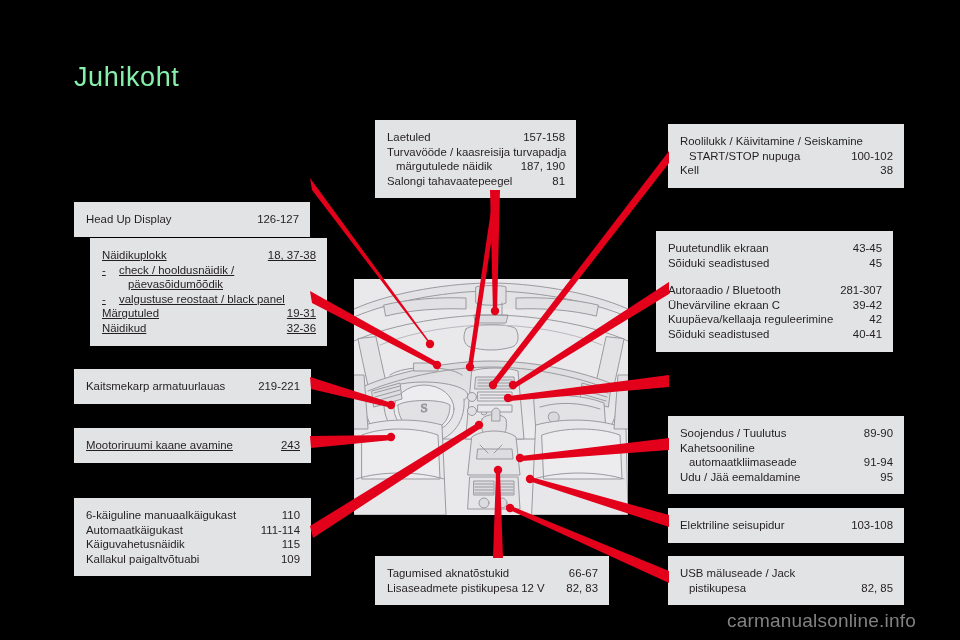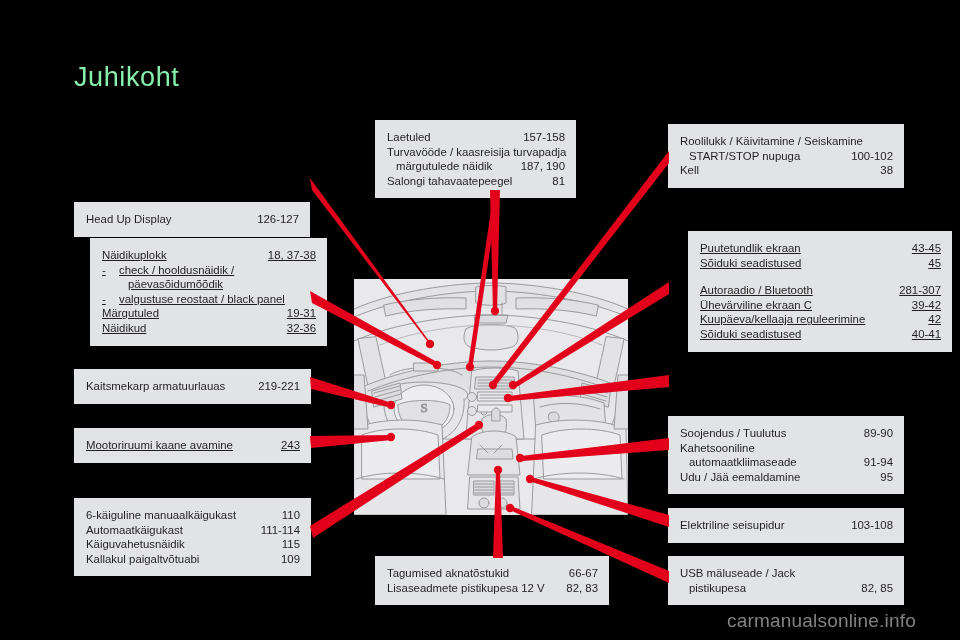--- a/index.html
+++ b/index.html
@@ -319,21 +319,21 @@
     <div class="row indent">
       <span class="lbl">START/STOP nupuga</span>
       <span class="pg">100-102</span>
     </div>
     <div class="row">
       <span class="lbl">Kell</span>
       <span class="pg">38</span>
     </div>
   </div>
 
-  <div class="box" style="left:688px; top:231px; width:264px;text-decoration:underline;">
+  <div class="box" style="left:656px; top:231px; width:237px;">
     <div class="row">
       <span class="lbl">Puutetundlik ekraan</span>
       <span class="pg">43-45</span>
     </div>
     <div class="row">
       <span class="lbl">Sõiduki seadistused</span>
       <span class="pg">45</span>
     </div>
     <div class="spacer"></div>
     <div class="row">

